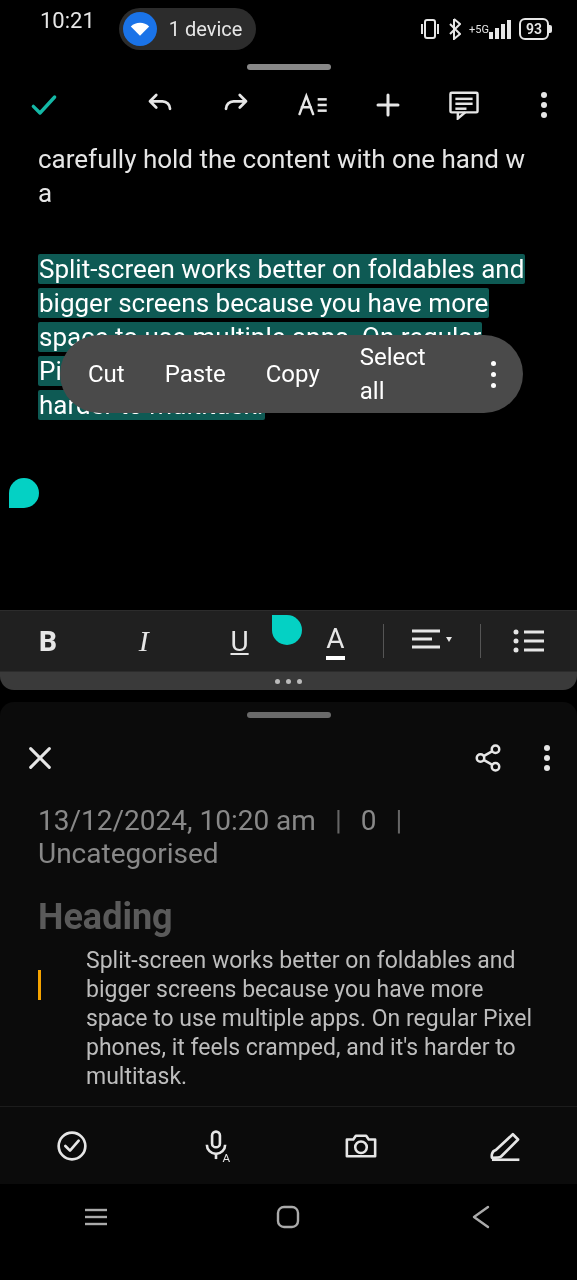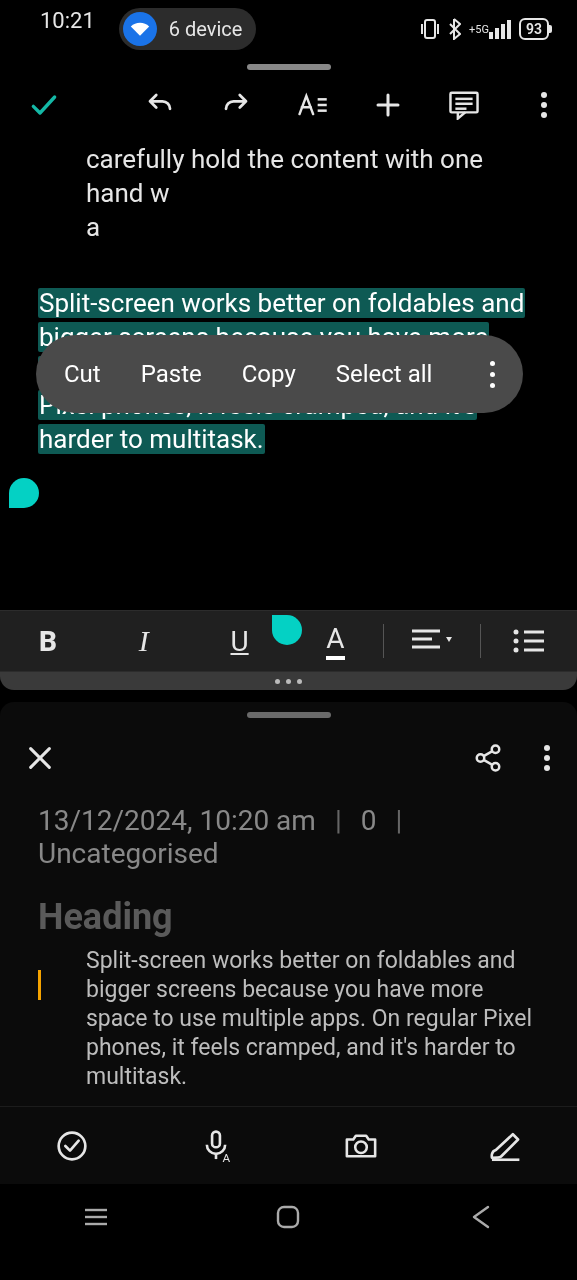--- a/index.html
+++ b/index.html
@@ -23,30 +23,30 @@
   
   .pane-top { height: 632px; position: relative; display:flex; flex-direction:column; }
   .drag-pill { width:84px; height:6px; background:#888; border-radius:3px; margin: 6px auto 0; }
 
   .toolbar-top { height: 70px; display:flex; align-items:center; padding: 0 6px; }
   .toolbar-top .tb { flex:0 0 auto; width:76px; height:52px; display:flex; align-items:center; justify-content:center; color:#e6e6e6;}
   .tb.check { color:#14b8a6; }
   .tb.more3 { margin-left:auto; width:54px;}
 
   .editor-body { position:relative; flex:1; padding: 2px 38px 0; font-size: 26px; line-height: 34px; }
-  .para1 { color:#e6e6e6;margin-left:48px; }
+  .para1 { color:#e6e6e6; }
   .para2 { margin-top: 42px; }
   .para2 .hl { background:#0e5a54; color:#fff; padding: 0 1px; border-radius:2px; box-decoration-break: clone; -webkit-box-decoration-break: clone; }
 
   .sel-handle { width:30px; height:30px; background:#04d1c4; position:absolute; }
   .sel-start { border-radius: 50% 50% 50% 0; left:9px; top:338px; }
   .sel-end   { border-radius: 0 50% 50% 50%; left:272px; top:475px; }
 
   
-  .ctx { position:absolute; left:36px; top:195px; right:54px; height:78px; background:#4a4a4a; border-radius:40px; display:flex; align-items:center; color:#fff; font-size:24px; padding:0 8px; }
+  .ctx { position:absolute; left:60px; top:195px; right:54px; height:78px; background:#4a4a4a; border-radius:40px; display:flex; align-items:center; color:#fff; font-size:24px; padding:0 8px; }
   .ctx .ci { padding: 0 20px; height:100%; display:flex; align-items:center; }
   .ctx .dots { margin-left:auto; width:46px; display:flex; align-items:center; justify-content:center;}
   .ctx .dots .d { width:5px; height:5px; background:#fff; border-radius:50%; margin:3px 0;}
   .ctx .dots-col { display:flex; flex-direction:column; align-items:center;}
 
   
   .fmt-bar { height: 62px; background:#202020; display:flex; align-items:center; border-top:1px solid #2c2c2c; border-bottom:1px solid #2c2c2c;}
   .fmt-bar .chunk { flex:1; display:flex; align-items:center; justify-content:center; }
   .fmt-bar .sep { width:1px; height:34px; background:#555;}
   .dots-row { height: 18px; background:#3a3a3a; display:flex; align-items:center; justify-content:center; gap:6px; border-radius: 0 0 14px 14px;}
@@ -82,21 +82,21 @@
 
 <div class="status-bar">
   <div class="status-left">
     <span>10:21</span>
     <div class="device-chip">
       <span class="blue-circle">
         <svg class="wifi" viewBox="0 0 24 16">
             <path d="M12 16 L1 5 A16 16 0 0 1 23 5 Z" fill="#fff"></path>
           </svg>
       </span>
-      <span>6 device</span>
+      <span>1 device</span>
     </div>
   </div>
   <div class="status-right">
     <span>
       <svg width="18" height="22" viewBox="0 0 18 22">
           <rect x="4" y="2" width="10" height="18" rx="2" fill="none" stroke="#e6e6e6" stroke-width="2"></rect>
           <line x1="1" y1="6" x2="1" y2="16" stroke="#e6e6e6" stroke-width="2"></line>
           <line x1="17" y1="6" x2="17" y2="16" stroke="#e6e6e6" stroke-width="2"></line>
         </svg>
     </span>

